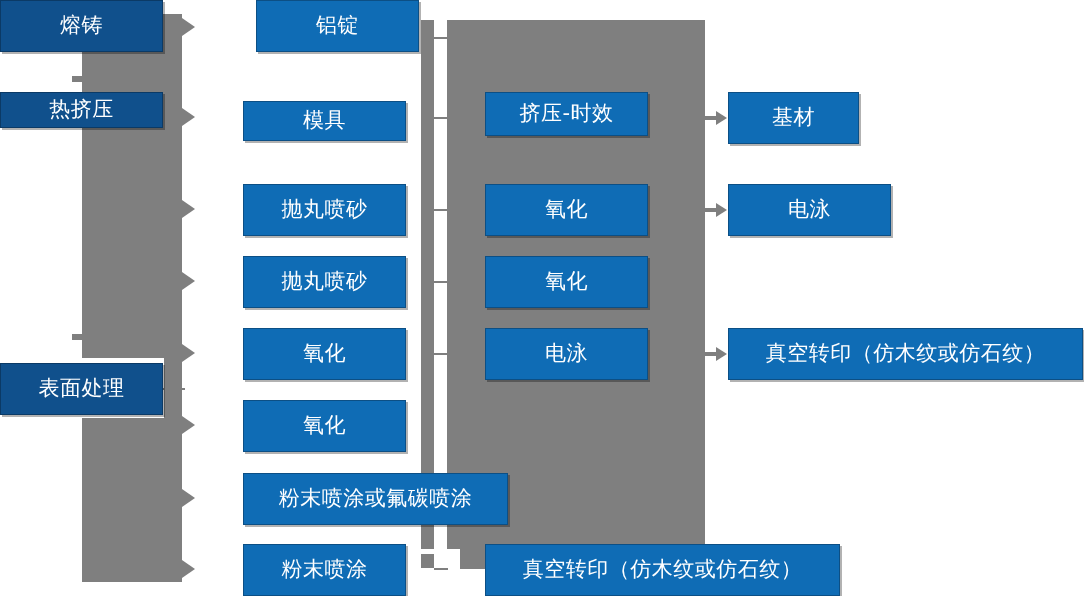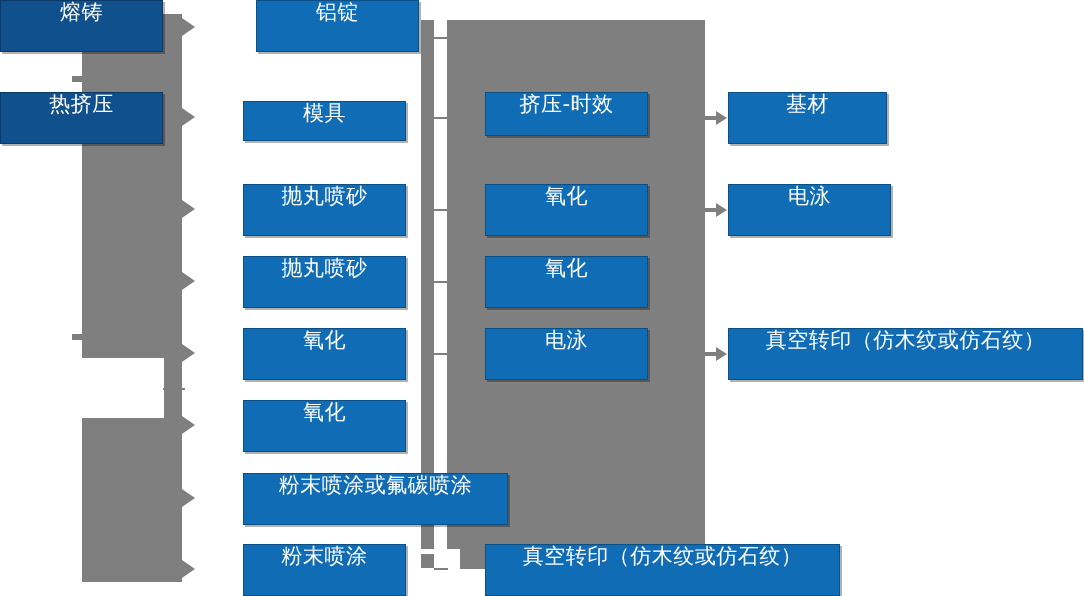--- a/index.html
+++ b/index.html
@@ -54,20 +54,21 @@
     position: absolute;
     background: #7f7f7f;
     height: 2px;
   }
 
   
   .box {
     position: absolute;
     box-sizing: border-box;
     display: flex;
+    align-items: center;
     justify-content: center;
     color: #ffffff;
     border: 1px solid #17375e;
     box-shadow: 2px 2px 0 rgba(0,0,0,0.30);
     font-size: 21px;
     line-height: 1.1;
     white-space: nowrap;
     letter-spacing: 0.5px;
   }
   .box.dark {
@@ -122,24 +123,27 @@
   <div class="gray" style="left:460px; top:20px; width:245px; height:549px;"></div>
 
   <div class="mini-arrow" style="left:705px; top:116px; width:11px;"></div>
   <div class="mini-arrow" style="left:705px; top:208px; width:11px;"></div>
   <div class="mini-arrow" style="left:705px; top:352px; width:11px;"></div>
 
   <div class="box dark" style="left:0px; top:0px; width:163px; height:52px;">
     <span>熔铸</span>
   </div>
 
-  <div class="box dark" style="left:0px; top:92px; width:163px; height:52px;">
+  <div class="box dark" style="left:0px; top:92px; width:163px; height:36px;">
     <span>热挤压</span>
   </div>
 
+  <div class="box dark" style="left:0px; top:363px; width:163px; height:52px;">
+    <span>表面处理</span>
+  </div>
 
   <div class="box light" style="left:256px; top:0px; width:163px; height:52px;">
     <span>铝锭</span>
   </div>
 
   <div class="box light" style="left:243px; top:101px; width:163px; height:40px;">
     <span>模具</span>
   </div>
 
   <div class="box light" style="left:243px; top:184px; width:163px; height:52px;">
@@ -180,21 +184,21 @@
   </div>
 
   <div class="box light" style="left:485px; top:328px; width:163px; height:52px;">
     <span>电泳</span>
   </div>
 
   <div class="box light" style="left:485px; top:544px; width:355px; height:52px;">
     <span>真空转印（仿木纹或仿石纹）</span>
   </div>
 
-  <div class="box light" style="left:728px; top:92px; width:159px; height:52px;">
+  <div class="box light" style="left:728px; top:92px; width:131px; height:52px;">
     <span>基材</span>
   </div>
 
   <div class="box light" style="left:728px; top:184px; width:163px; height:52px;">
     <span>电泳</span>
   </div>
 
   <div class="box light" style="left:728px; top:328px; width:355px; height:52px;">
     <span>真空转印（仿木纹或仿石纹）</span>
   </div>

